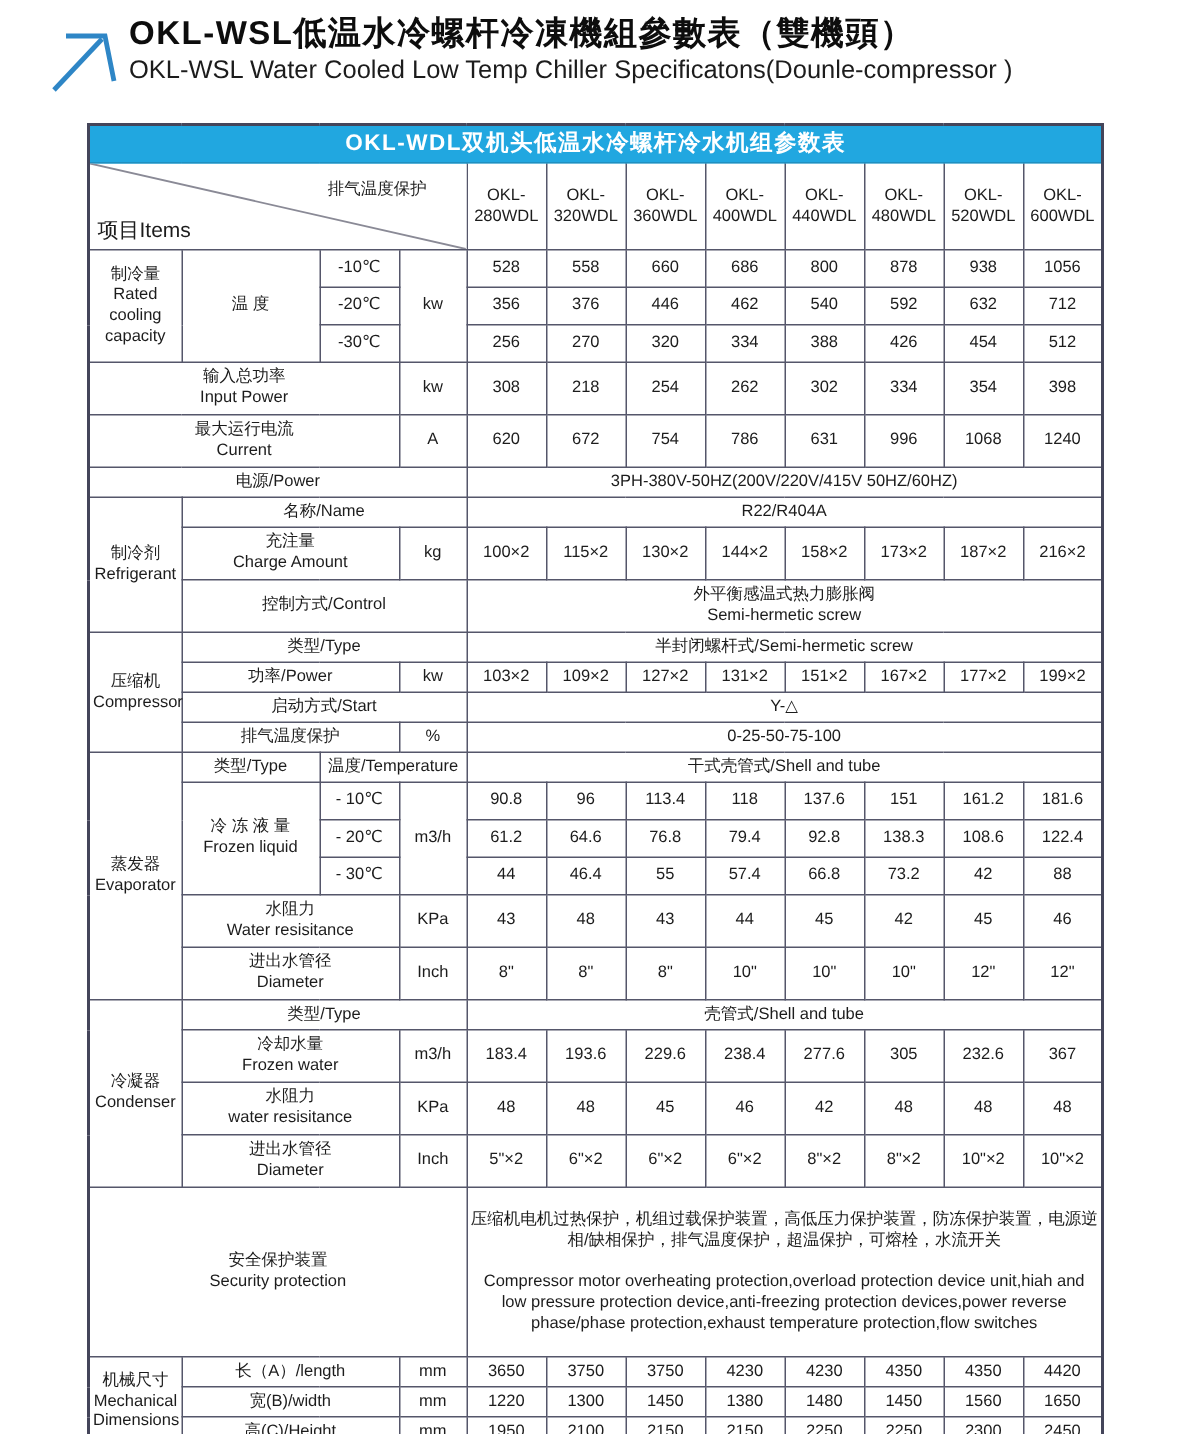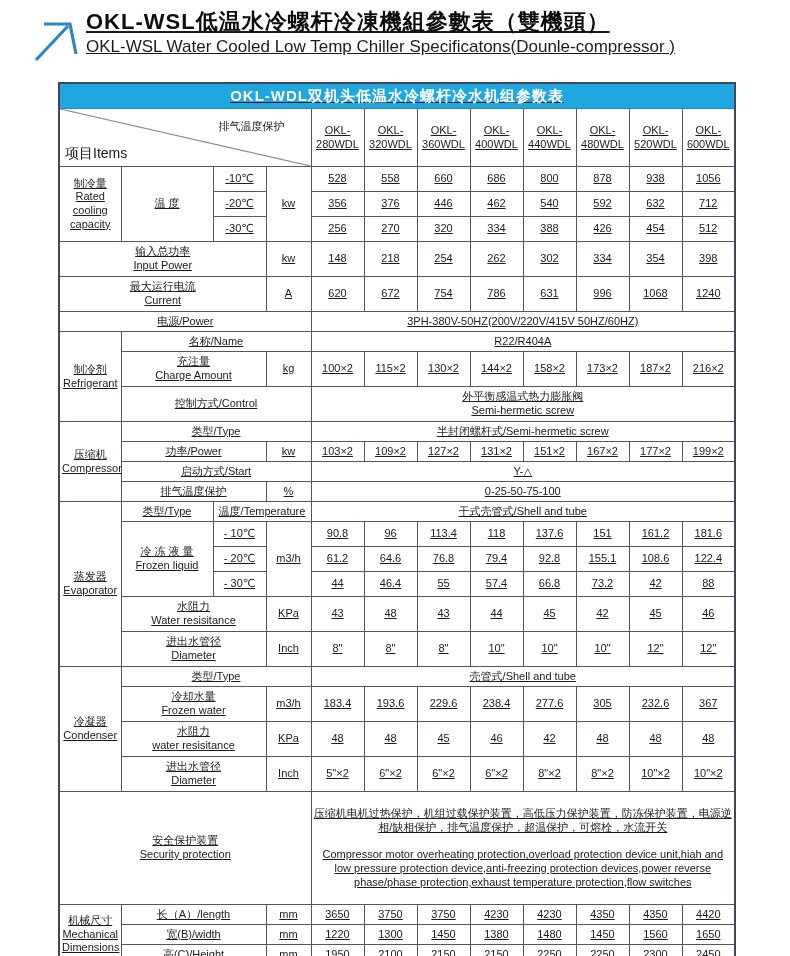--- a/index.html
+++ b/index.html
@@ -1,17 +1,17 @@
 <!DOCTYPE html>
 <html><head>
 <meta charset="utf-8">
 <style>
   html,body{margin:0;padding:0;background:#ffffff;}
   body{width:790px;height:956px;font-family:"Liberation Sans","DejaVu Sans",sans-serif;color:#1c1c1c;overflow:hidden;}
-  .page{position:relative;width:716px;height:956px;text-decoration:underline;}
+  .page{position:relative;width:716px;height:956px;}
 
   
   .doc-header{display:flex;align-items:flex-start;padding:8px 0 0 30px;}
   .arrow-wrap{width:52px;height:52px;flex:0 0 auto;margin-top:6px;}
   .titles{margin-left:4px;}
   .title-cn{font-size:22px;font-weight:bold;color:#0d0d0d;letter-spacing:1px;line-height:1.25;}
   .title-en{font-size:17px;color:#1c1c1c;line-height:1.35;}
 
   
   table.spec{border-collapse:collapse;table-layout:fixed;width:676px;margin:16px 0 0 58px;font-size:11px;text-align:center;}
@@ -133,21 +133,21 @@
           <td>388</td>
           <td>426</td>
           <td>454</td>
           <td>512</td>
         </tr>
 
       <tr class="h32">
         <td colspan="3" class="gray">输入总功率
 Input Power</td>
         <td class="gray">kw</td>
-      <td class="gray">148</td>
+      <td class="gray">308</td>
           <td class="gray">218</td>
           <td class="gray">254</td>
           <td class="gray">262</td>
           <td class="gray">302</td>
           <td class="gray">334</td>
           <td class="gray">354</td>
           <td class="gray">398</td>
         </tr>
 
       <tr class="h32">
@@ -243,21 +243,21 @@
           <td>161.2</td>
           <td>181.6</td>
         </tr>
       <tr class="h22">
         <td>- 20℃</td>
       <td>61.2</td>
           <td>64.6</td>
           <td>76.8</td>
           <td>79.4</td>
           <td>92.8</td>
-          <td>155.1</td>
+          <td>138.3</td>
           <td>108.6</td>
           <td>122.4</td>
         </tr>
       <tr class="h22">
         <td>- 30℃</td>
       <td>44</td>
           <td>46.4</td>
           <td>55</td>
           <td>57.4</td>
           <td>66.8</td>

